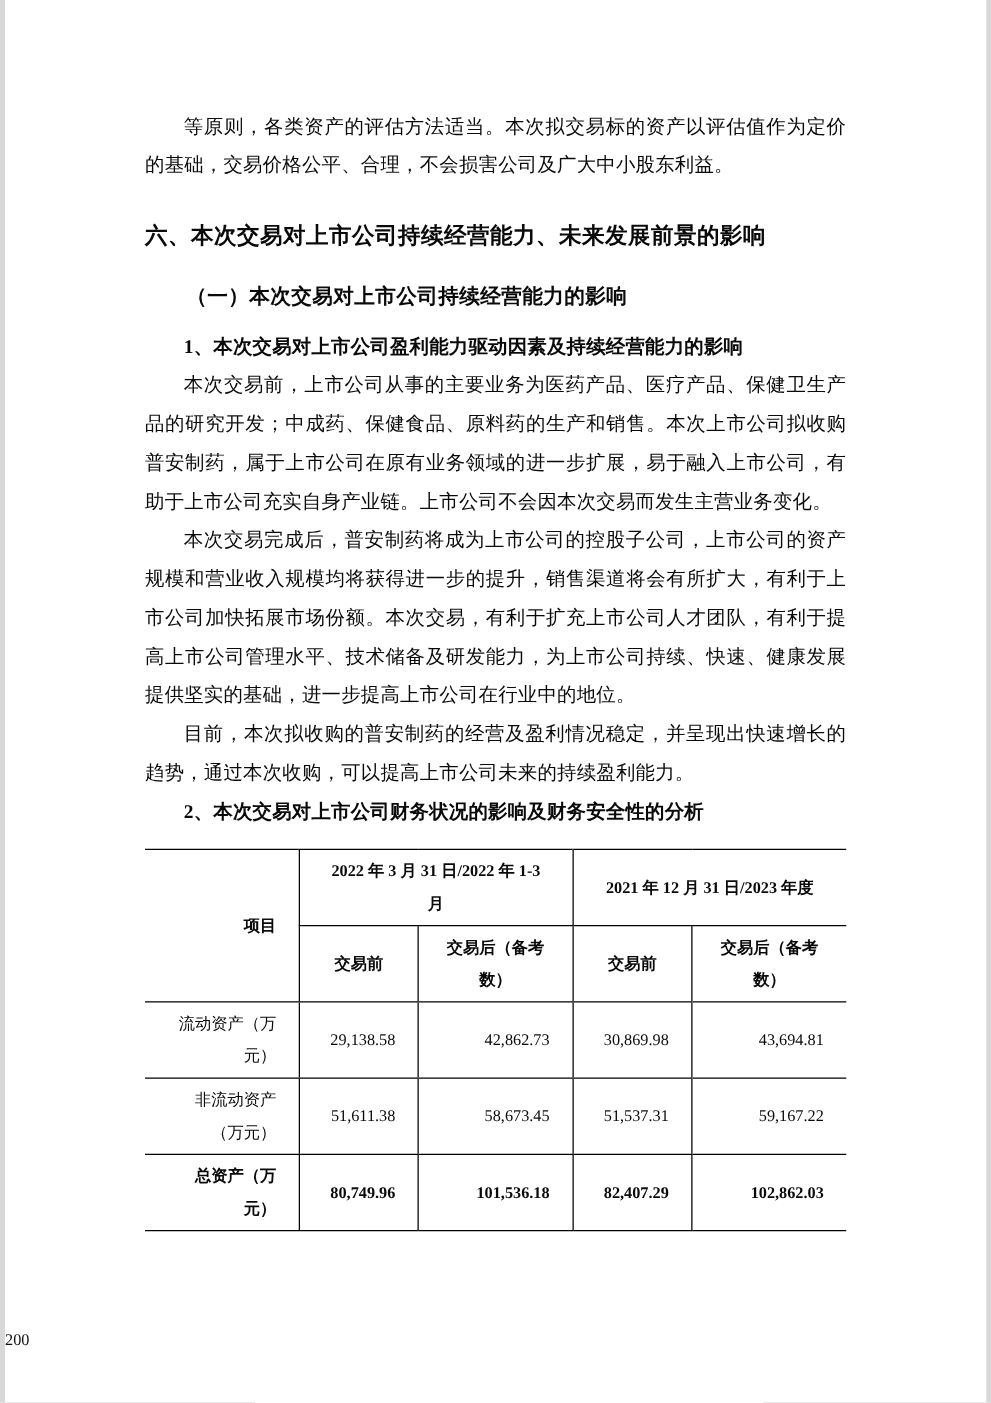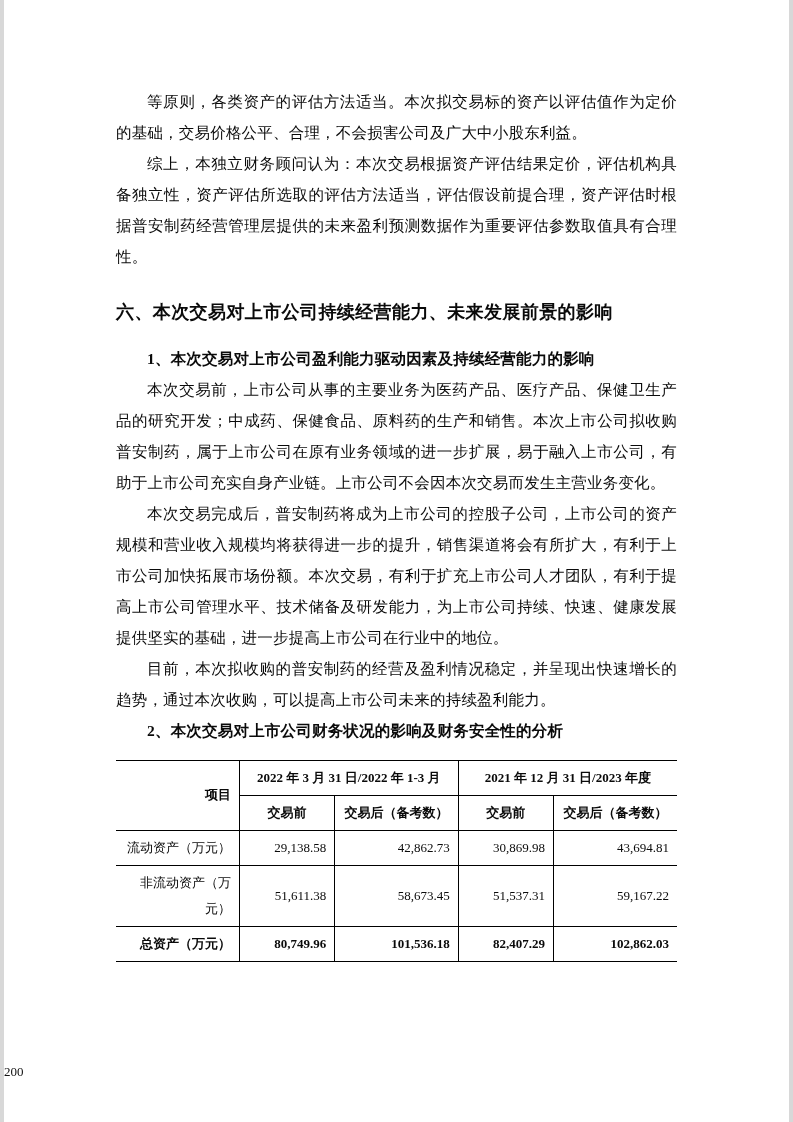--- a/index.html
+++ b/index.html
@@ -55,21 +55,21 @@
   }
 
   table.fin-table {
     width: 100%;
     border-collapse: collapse;
     margin-top: 14px;
     font-size: 13px;
     font-family: "Liberation Serif", serif;
   }
   table.fin-table td, table.fin-table th {
-    padding: 4px 8px;
+    padding: 4px 18px;
     vertical-align: middle;
     font-family: Liberation Serif, serif;
   }
   .tbl-top-border { border-top: 1.6px solid #000; }
   .hdr-group {
     text-align: center;
     font-weight: bold;
     border-bottom: 1px solid #000;
     border-left: 1px solid #000;
   }
@@ -108,24 +108,24 @@
     font-family: "Liberation Serif", serif;
   }
 </style>
 </head>
 <body>
 
 <div class="page">
   <div class="doc-body">
 
     <p class="para">等原则，各类资产的评估方法适当。本次拟交易标的资产以评估值作为定价的基础，交易价格公平、合理，不会损害公司及广大中小股东利益。</p>
-    <p class="para">综上，本独立财务顾问认为：本次交易根据资产评估结果定价，评估机构具备独立性，资产评估所选取的评估方法适当，评估假设前提合理，资产评估时根据普安制药经营管理层提供的未来盈利预测数据作为重要评估参数取值具有合理性。</p>
 
     <h2 class="section-heading">六、本次交易对上市公司持续经营能力、未来发展前景的影响</h2>
 
+    <h3 class="sub-heading">（一）本次交易对上市公司持续经营能力的影响</h3>
 
     <p class="numbered">1、本次交易对上市公司盈利能力驱动因素及持续经营能力的影响</p>
     <p class="para">本次交易前，上市公司从事的主要业务为医药产品、医疗产品、保健卫生产品的研究开发；中成药、保健食品、原料药的生产和销售。本次上市公司拟收购普安制药，属于上市公司在原有业务领域的进一步扩展，易于融入上市公司，有助于上市公司充实自身产业链。上市公司不会因本次交易而发生主营业务变化。</p>
     <p class="para">本次交易完成后，普安制药将成为上市公司的控股子公司，上市公司的资产规模和营业收入规模均将获得进一步的提升，销售渠道将会有所扩大，有利于上市公司加快拓展市场份额。本次交易，有利于扩充上市公司人才团队，有利于提高上市公司管理水平、技术储备及研发能力，为上市公司持续、快速、健康发展提供坚实的基础，进一步提高上市公司在行业中的地位。</p>
     <p class="para">目前，本次拟收购的普安制药的经营及盈利情况稳定，并呈现出快速增长的趋势，通过本次收购，可以提高上市公司未来的持续盈利能力。</p>
 
     <p class="numbered">2、本次交易对上市公司财务状况的影响及财务安全性的分析</p>
 
     <table class="fin-table">
       <colgroup>

